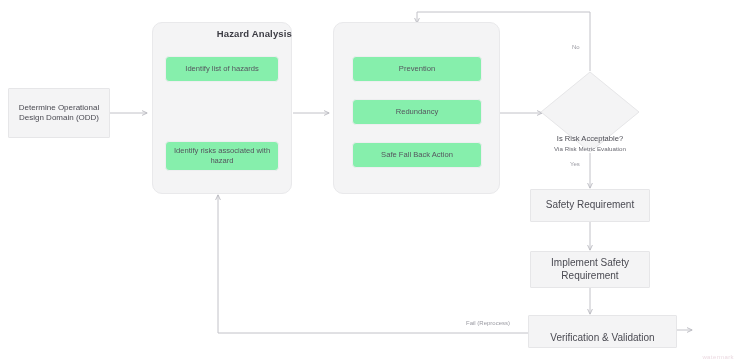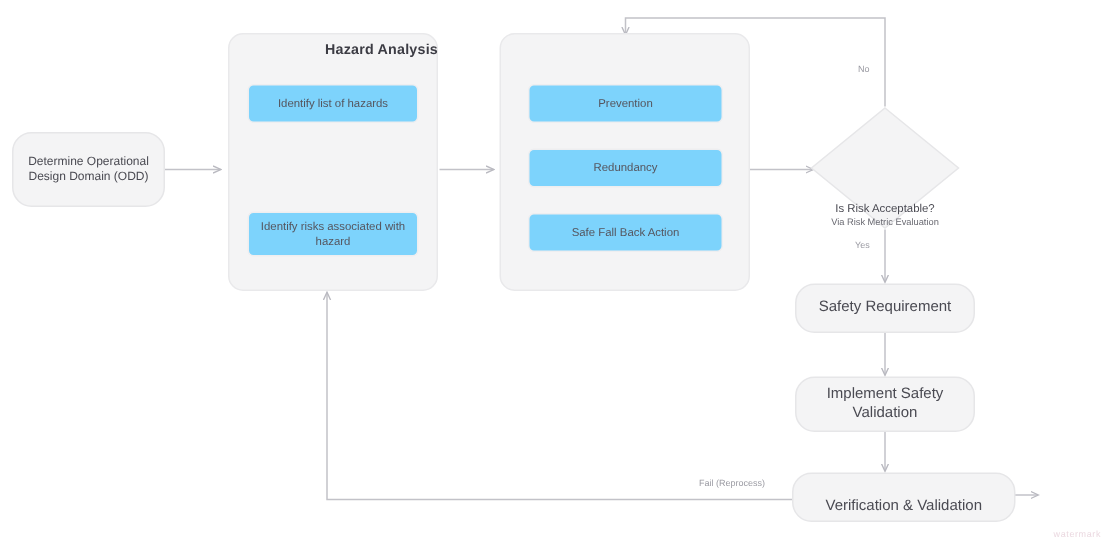--- a/index.html
+++ b/index.html
@@ -25,21 +25,21 @@
   }
   .node {
     position: absolute;
     box-sizing: border-box;
     display: flex;
     align-items: center;
     justify-content: center;
     text-align: center;
     background: #f4f4f5;
     border: 1px solid #e6e6e8;
-    border-radius: 13px;
+    border-radius: 1px;
     color: #4a4a52;
     line-height: 1.25;
   }
   .group-box {
     position: absolute;
     box-sizing: border-box;
     background: #f4f4f5;
     border: 1px solid #e9e9eb;
     border-radius: 10px;
   }
@@ -53,21 +53,21 @@
     color: #3c3c44;
     letter-spacing: .15px;
   }
   .sub-node {
     position: absolute;
     box-sizing: border-box;
     display: flex;
     align-items: center;
     justify-content: center;
     text-align: center;
-    background: #7dd3fc;
+    background: #86efac;
     border: 1px solid #eeeef0;
     border-radius: 4px;
     font-size: 7.6px;
     color: #55555e;
     line-height: 1.3;
     padding: 2px 4px;
   }
   .plain-node {
     font-size: 10px;
     padding: 3px 5px;
@@ -189,21 +189,21 @@
   <div class="edge-label" style="left:572px; top:44px;">No</div>
   <div class="edge-label" style="left:570px; top:161px;">Yes</div>
   <div class="edge-label" style="left:656px; top:318px;">Pass</div>
   <div class="edge-label" style="left:466px; top:320px;">Fail (Reprocess)</div>
 
   <div class="node plain-node" style="left:530px; top:189px; width:120px; height:33px;">
     <span>Safety Requirement</span>
   </div>
 
   <div class="node plain-node" style="left:530px; top:251px; width:120px; height:37px;">
-    <span>Implement Safety Validation</span>
+    <span>Implement Safety Requirement</span>
   </div>
 
   <div class="node plain-node" style="left:528px; top:315px; width:149px; height:33px;align-items:flex-end;">
     <span>Verification &amp; Validation</span>
   </div>
 
 
   <div class="watermark">watermark</div>
 
 </div>

